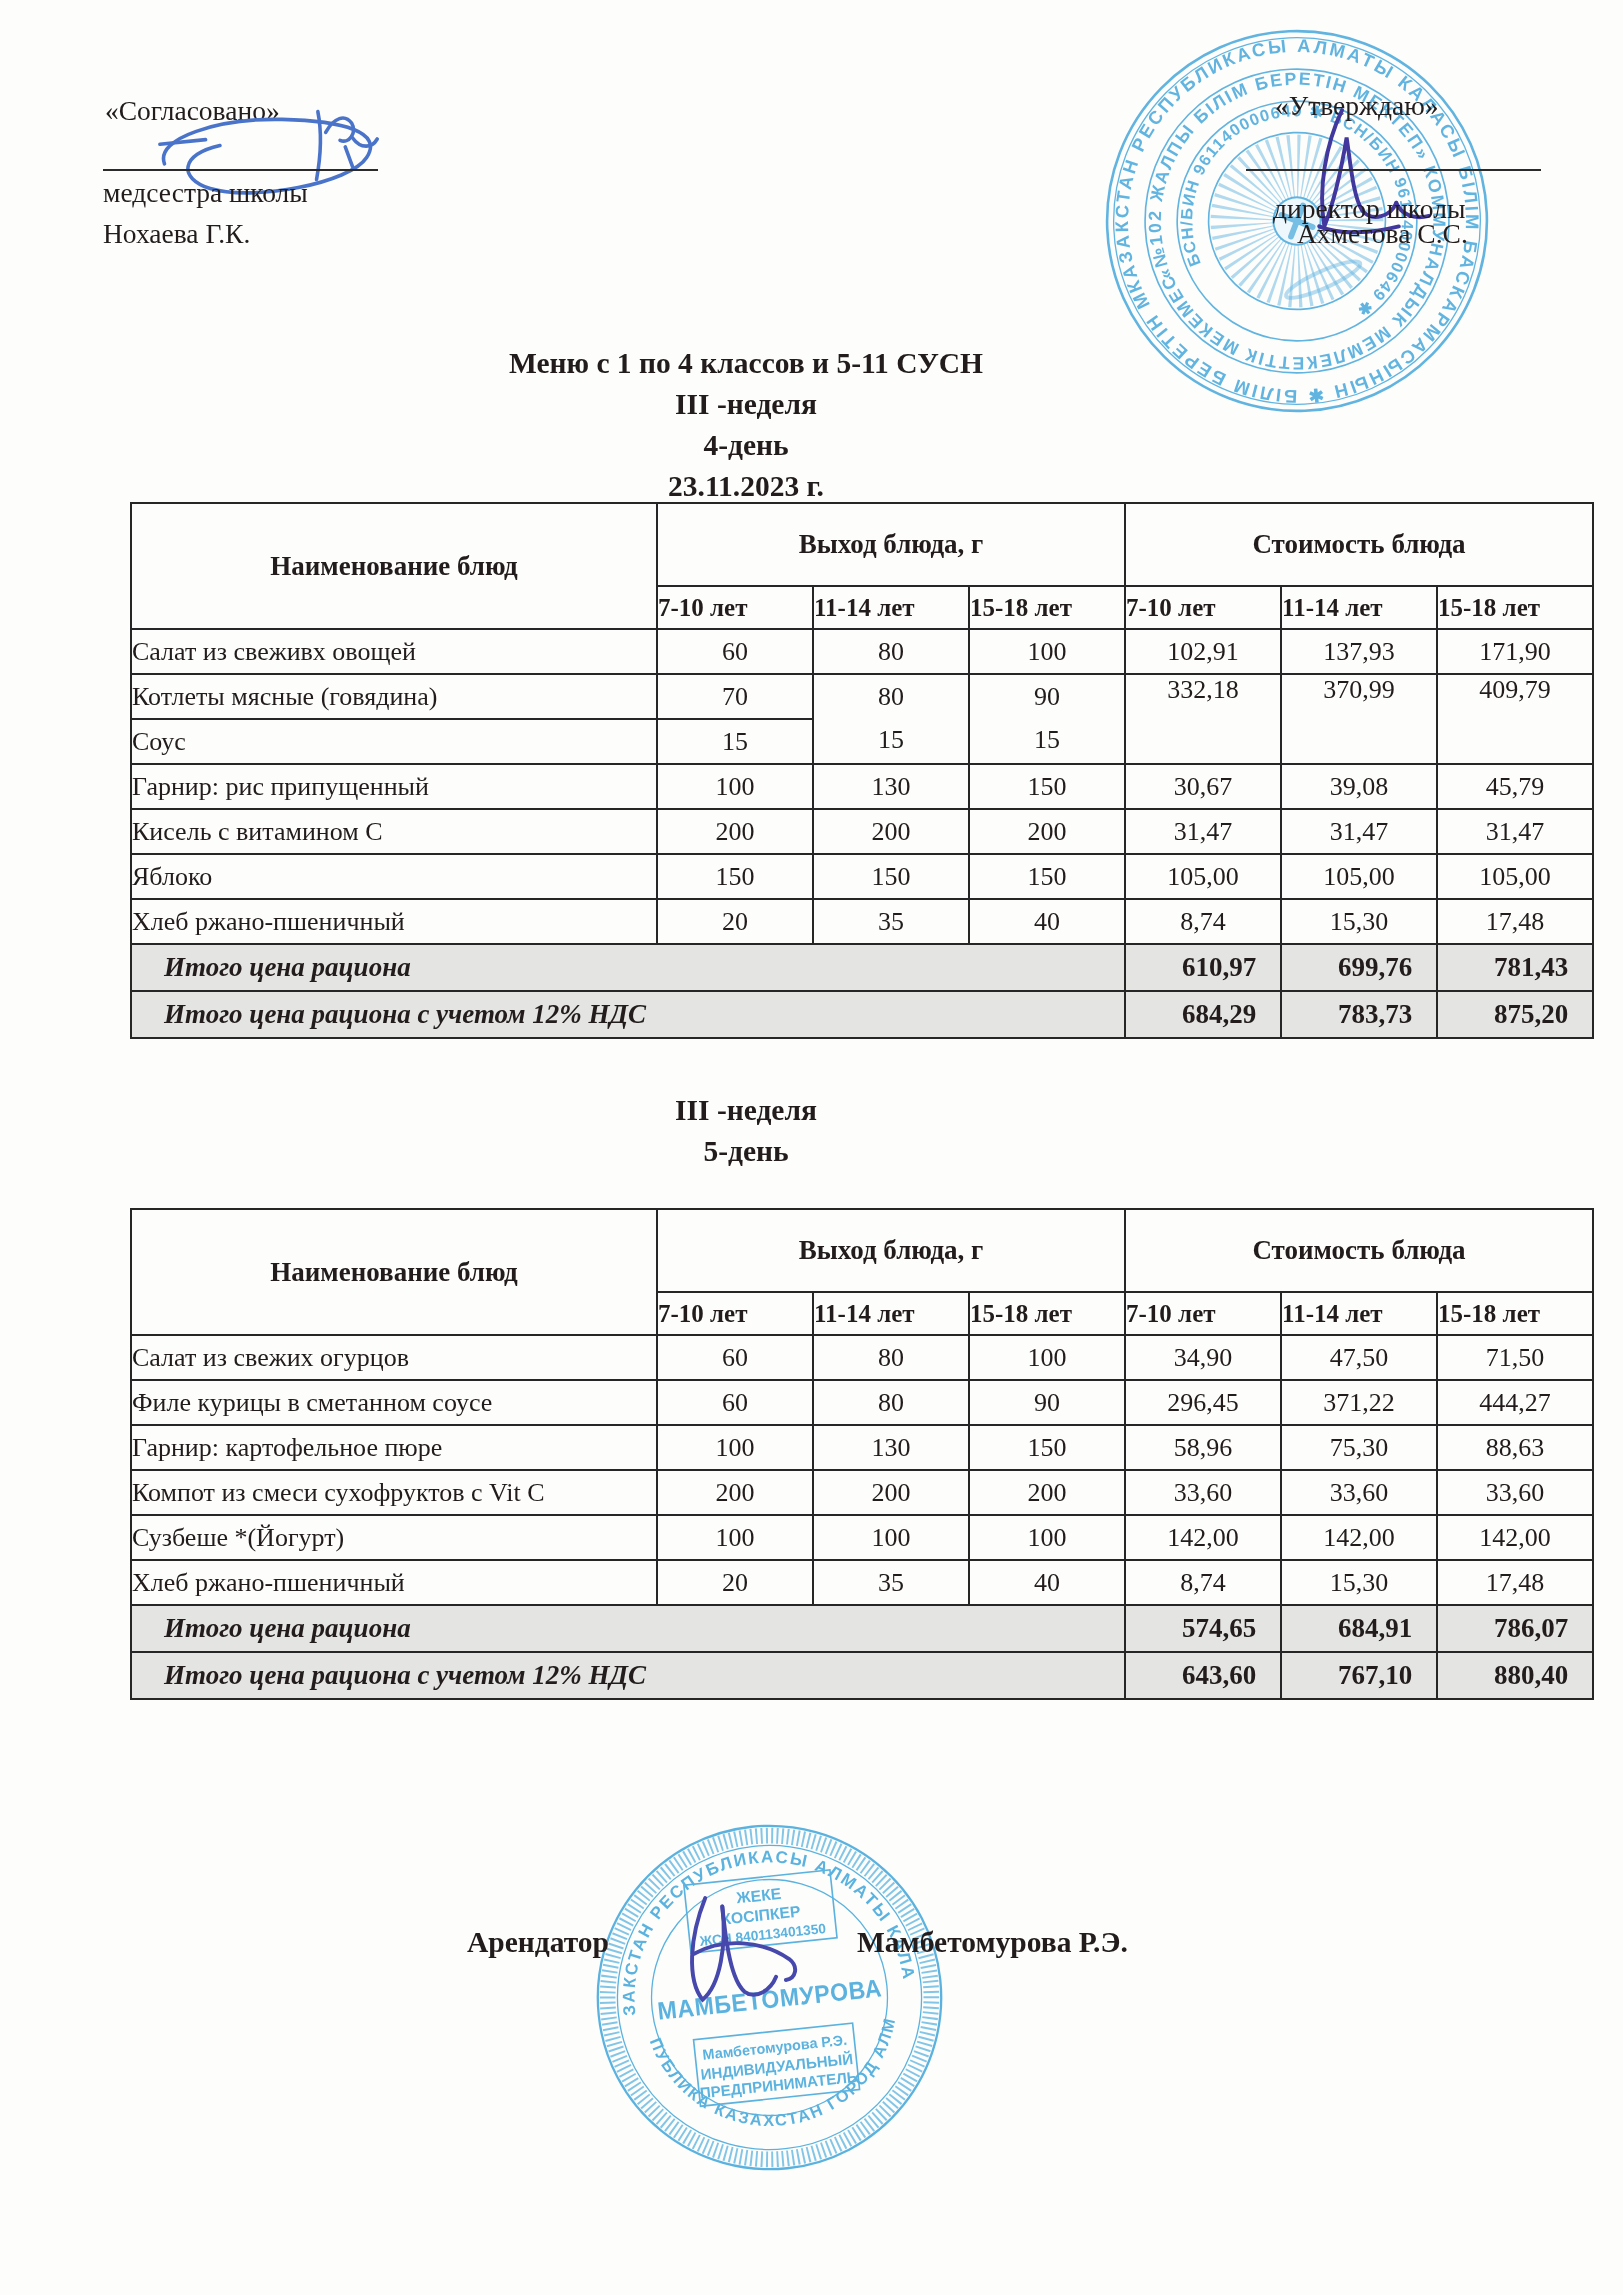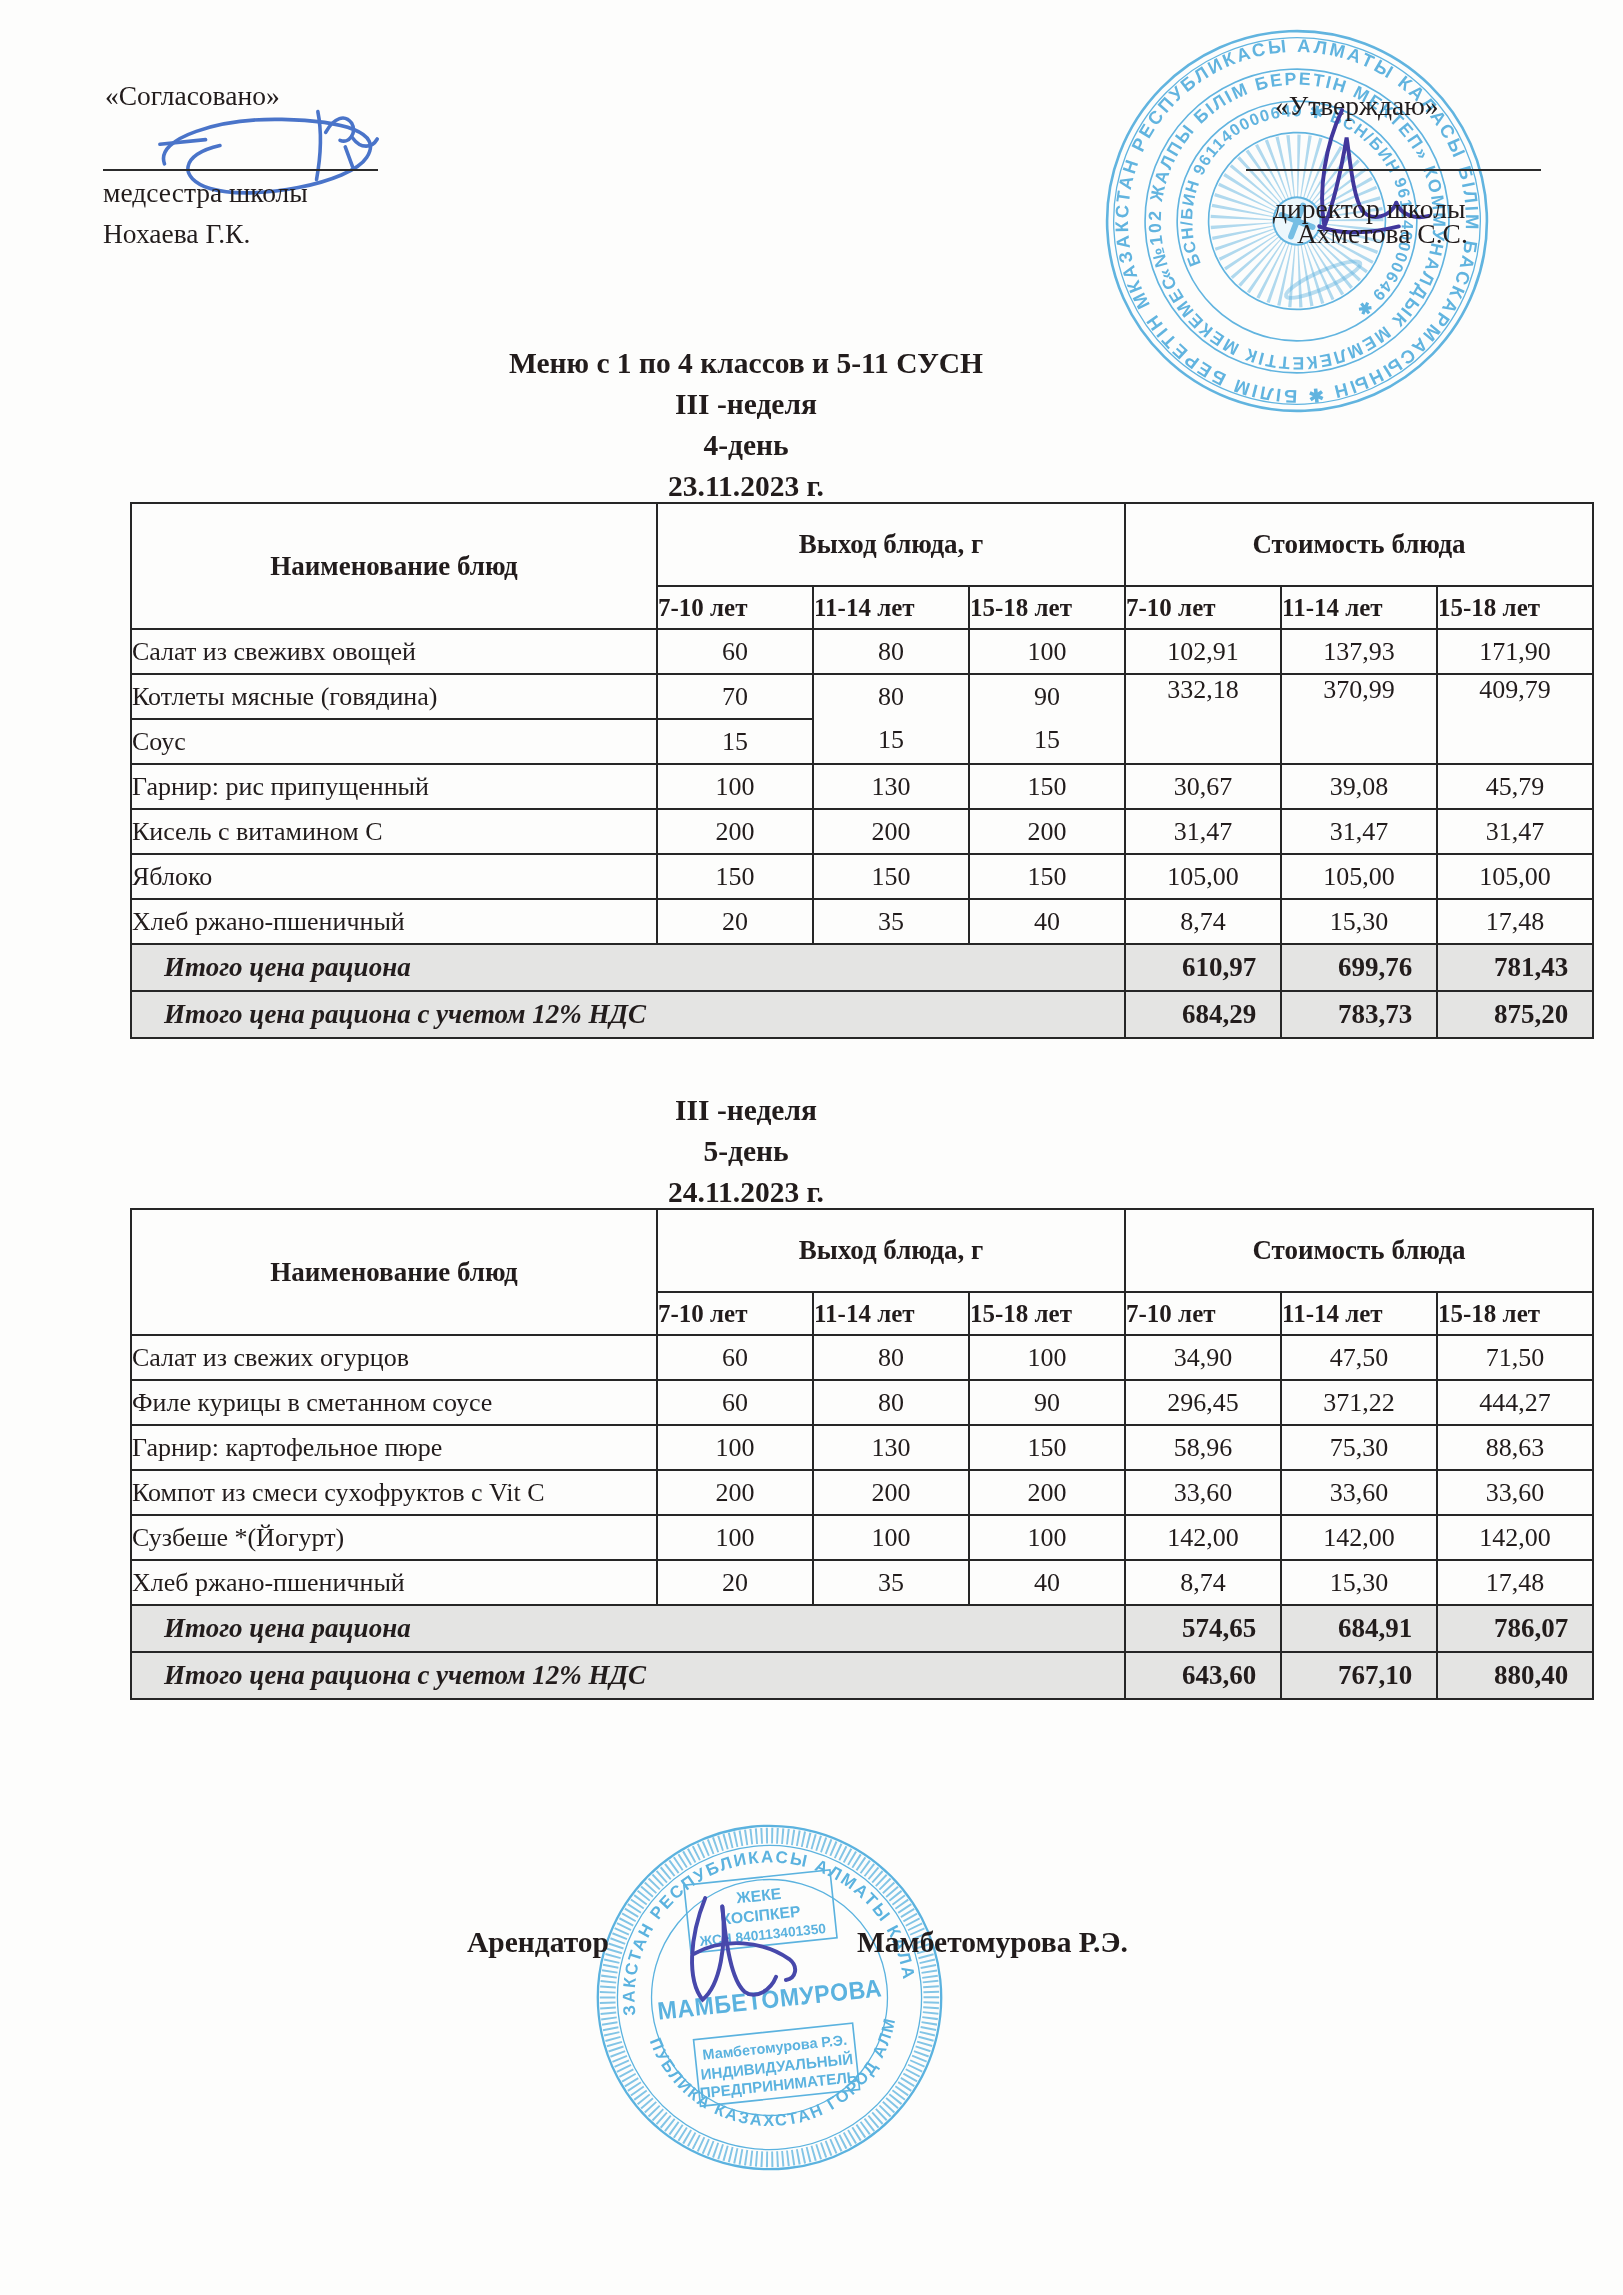--- a/index.html
+++ b/index.html
@@ -72,21 +72,21 @@
         <text font-size="27" letter-spacing="3">
           <textPath href="#sp2">«№102 ЖАЛПЫ БІЛІМ БЕРЕТІН МЕКТЕП» КОММУНАЛДЫК МЕМЛЕКЕТТІК МЕКЕМЕСІ</textPath>
         </text>
         <text font-size="25" letter-spacing="2">
           <textPath href="#sp3">БСН/БИН 961140000649 ✱ БСН/БИН 961140000649 ✱</textPath>
         </text>
       </g>
     </g>
   </svg>
 
-  <div class="abs quote" style="left:105px;top:80px;">«Согласовано»</div>
+  <div class="abs quote" style="left:105px;top:95px;">«Согласовано»</div>
   <svg class="abs" style="left:141px;top:92px;" width="308" height="124" viewBox="0 0 470 190">
     <g fill="none" stroke="#4a74c9" stroke-width="5.5" stroke-linecap="round">
       <path d="M 35,110 C 20,70 120,40 215,42 C 310,44 370,62 345,100 C 320,140 170,168 105,148 C 55,132 60,95 120,82"></path>
       <path d="M 28,80 L 98,73"></path>
       <path d="M 270,30 C 278,70 272,112 268,134"></path>
       <path d="M 282,62 C 295,38 312,34 322,48 C 330,62 318,80 304,74"></path>
       <path d="M 312,84 L 323,114 M 323,70 C 336,88 353,86 361,72"></path>
     </g>
   </svg>
   <div class="abs sig-line" style="left:103px;top:169px;width:275px;"></div>
@@ -213,21 +213,20 @@
         <td class="tval">684,29</td>
         <td class="tval">783,73</td>
         <td class="tval">875,20</td>
       </tr>
     </tbody>
   </table>
 
   <div class="abs title-block" style="top:1090px;">
     <div>III -неделя</div>
     <div>5-день</div>
-    <div>24.11.2023 г.</div>
   </div>
 
   <table class="menu" style="top:1208px;">
     <colgroup>
         <col class="cname">
         <col class="cn">
         <col class="cn">
         <col class="cn">
         <col class="cn">
         <col class="cn">

